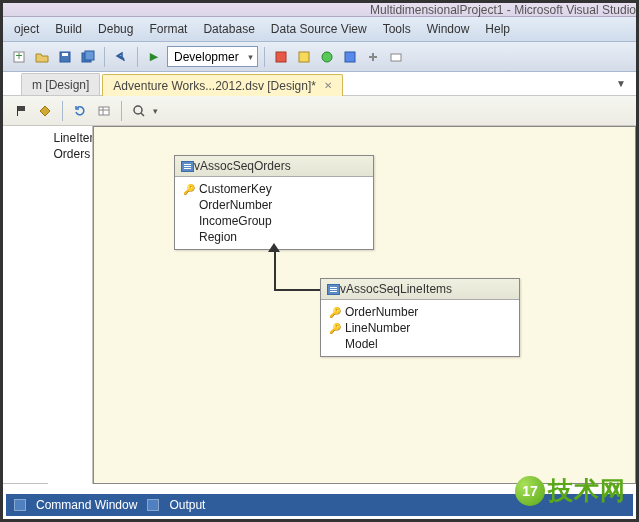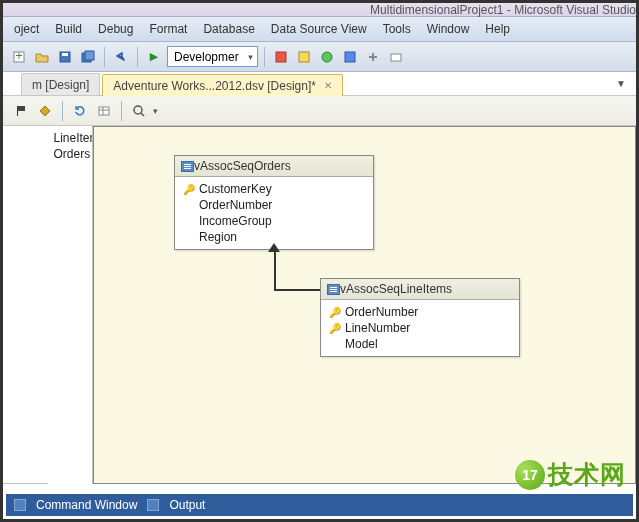--- a/index.html
+++ b/index.html
@@ -42,21 +42,21 @@
 .entity .key { width: 10px; text-align: center; color: #d0a000; font-size: 10px; }
 
 .rel-line1 { position: absolute; left: 270px; top: 238px; width: 2px; height: 30px; background: #333; }
 .rel-line2 { position: absolute; left: 270px; top: 268px; width: 48px; height: 2px; background: #333; }
 .rel-line3 { position: absolute; left: 318px; top: 268px; width: 2px; height: 15px; background: #333; }
 .rel-arrow { position: absolute; left: 264px; top: 231px; width: 0; height: 0; border-left: 6px solid transparent; border-right: 6px solid transparent; border-bottom: 9px solid #333; }
 
 .statusbar { position: absolute; left: 3px; right: 3px; bottom: 3px; height: 22px; background: #2f5d9b; color: #fff; display: flex; align-items: center; padding: 0 8px; gap: 10px; font-size: 12px; }
 .statusbar .sico { width: 12px; height: 12px; background: #5080c0; border: 1px solid #88a8d0; }
 
-.watermark { position: absolute; right: 10px; bottom: 28px; text-align: right; pointer-events: none; }
+.watermark { position: absolute; right: 10px; bottom: 12px; text-align: right; pointer-events: none; }
 .watermark .logo { display:flex; align-items:center; justify-content:flex-end; gap:3px; }
 .watermark .ball { width:30px; height:30px; border-radius:50%; background: radial-gradient(circle at 30% 30%, #a8e058, #5aa818); color:#fff; font-weight:bold; font-size:14px; display:flex; align-items:center; justify-content:center; }
 .watermark .txt { font-size: 25px; color: #5aa818; font-weight: bold; letter-spacing: 1px; }
 .watermark .url { font-size: 14px; color: #888; margin-top: 2px; }
 </style>
 </head>
 <body>
 
 <div class="titlebar">
   <span>MultidimensionalProject1 - Microsoft Visual Studio</span>

